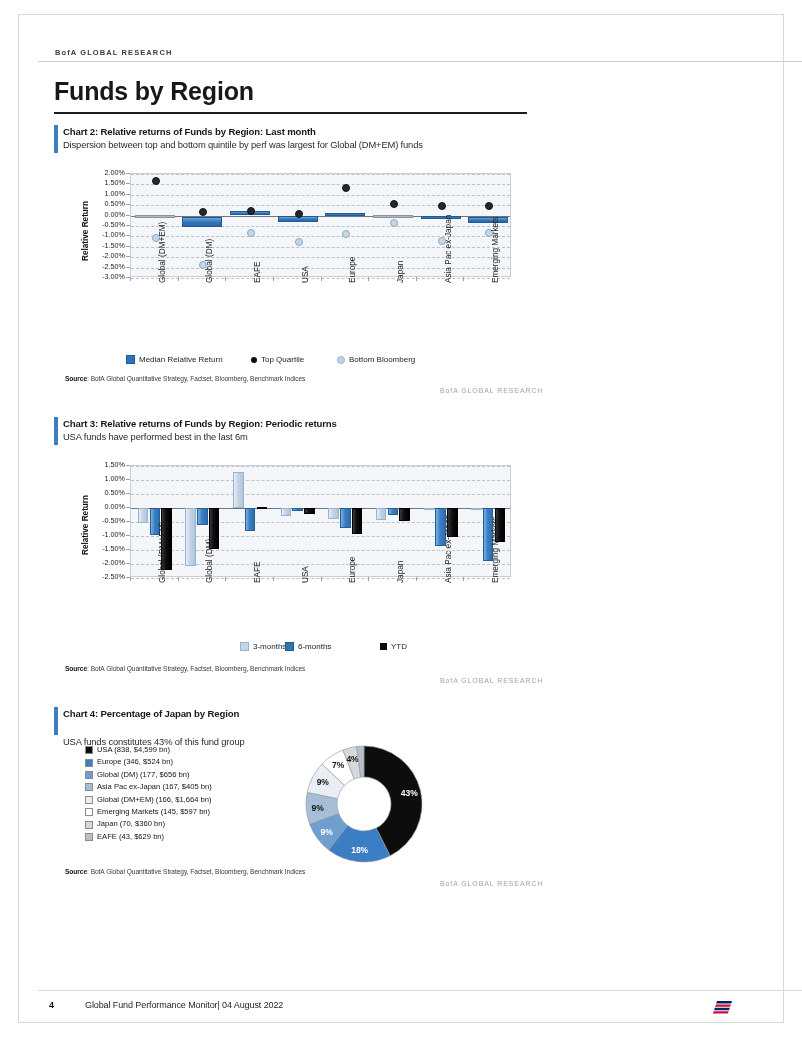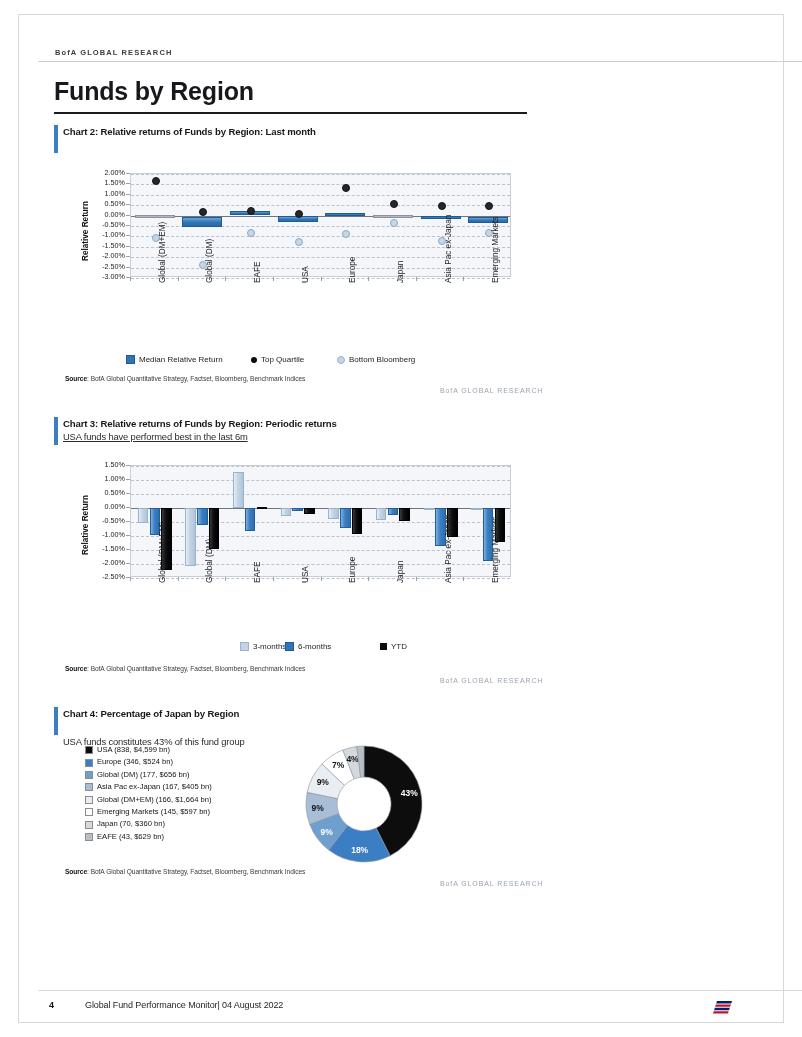--- a/index.html
+++ b/index.html
@@ -71,20 +71,21 @@
 <div class="sheet">
 
   <div class="hdr-brand">BofA GLOBAL RESEARCH</div>
   <div class="hdr-rule"></div>
 
   <div class="page-title">Funds by Region</div>
   <div class="title-rule"></div>
 
   <div class="cbar" style="left:35px;top:110px;height:28px;"></div>
   <div class="ctitle" style="left:44px;top:111px;">Chart 2: Relative returns of Funds by Region: Last month</div>
+  <div class="csub" style="left:44px;top:124px;">Dispersion between top and bottom quintile by perf was largest for Global (DM+EM) funds</div>
 
   <div class="axlabel" style="left:62px;top:246px;">Relative Return</div>
   <div id="c2-yticks">
         <div class="ytick" style="top: 153px; left: 0px; width: 106px;">2.00%</div>
         <div class="ytickmark" style="top: 158px; left: 107px;"></div>
         <div class="ytick" style="top: 163.4px; left: 0px; width: 106px;">1.50%</div>
         <div class="ytickmark" style="top: 168.4px; left: 107px;"></div>
         <div class="ytick" style="top: 173.8px; left: 0px; width: 106px;">1.00%</div>
         <div class="ytickmark" style="top: 178.8px; left: 107px;"></div>
         <div class="ytick" style="top: 184.2px; left: 0px; width: 106px;">0.50%</div>
@@ -174,21 +175,21 @@
         </div>
       </div>
 
   <div class="srcline" style="left:46px;top:360px;">
     <b>Source</b><span>: BofA Global Quantitative Strategy, Factset, Bloomberg, Benchmark Indices</span>
   </div>
   <div class="bofa-note" style="left:421px;top:372px;">BofA GLOBAL RESEARCH</div>
 
   <div class="cbar" style="left:35px;top:402px;height:28px;"></div>
   <div class="ctitle" style="left:44px;top:403px;">Chart 3: Relative returns of Funds by Region: Periodic returns</div>
-  <div class="csub" style="left:44px;top:416px;text-decoration:underline;">USA funds have performed best in the last 6m</div>
+  <div class="csub" style="left:44px;top:416px;">USA funds have performed best in the last 6m</div>
 
   <div class="axlabel" style="left:62px;top:540px;">Relative Return</div>
   <div id="c3-yticks">
         <div class="ytick" style="top: 445px; left: 0px; width: 106px;">1.50%</div>
         <div class="ytickmark" style="top: 450px; left: 107px;"></div>
         <div class="ytick" style="top: 459px; left: 0px; width: 106px;">1.00%</div>
         <div class="ytickmark" style="top: 464px; left: 107px;"></div>
         <div class="ytick" style="top: 473px; left: 0px; width: 106px;">0.50%</div>
         <div class="ytickmark" style="top: 478px; left: 107px;"></div>
         <div class="ytick" style="top: 487px; left: 0px; width: 106px;">0.00%</div>

